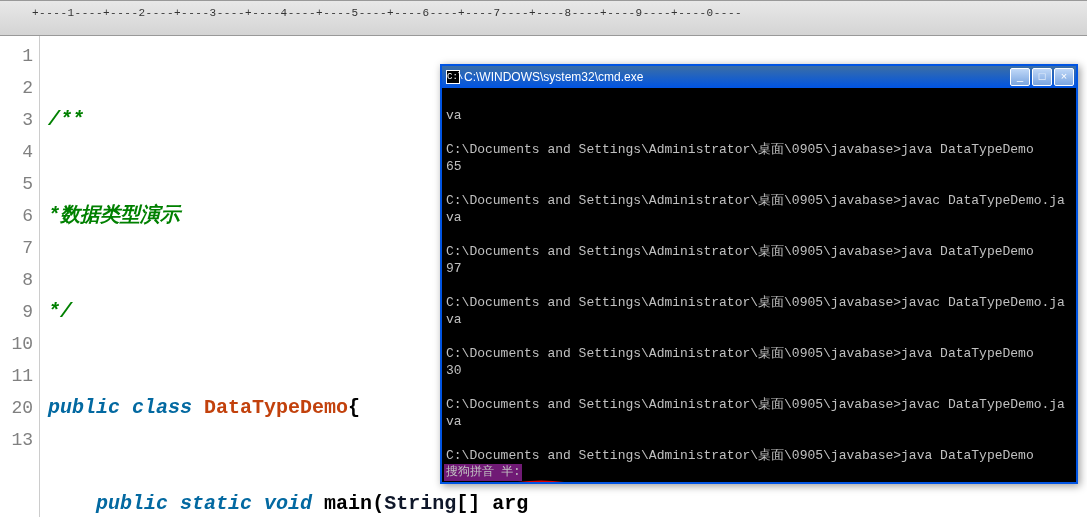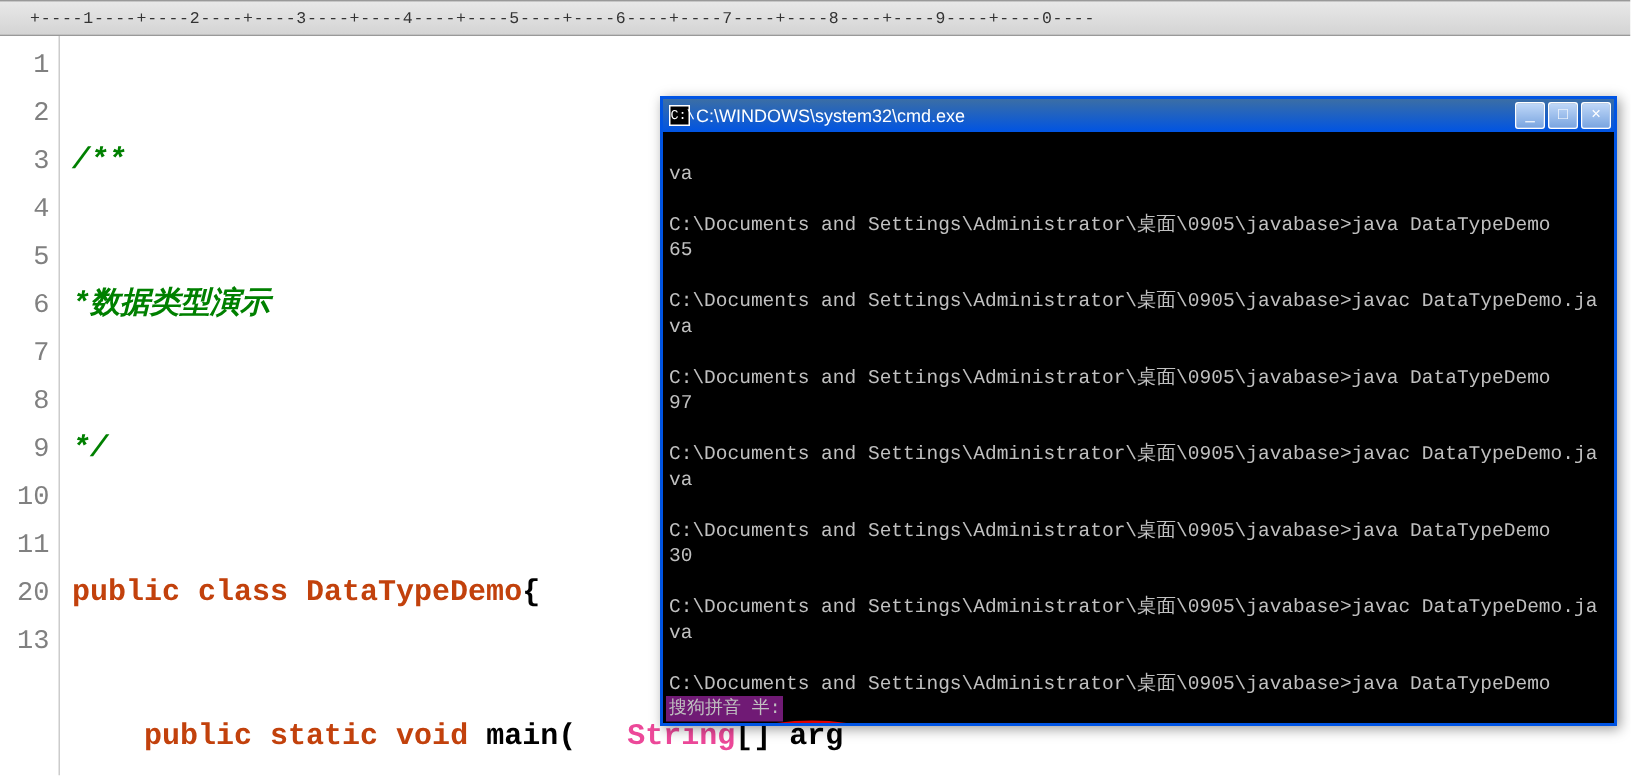--- a/index.html
+++ b/index.html
@@ -10,28 +10,28 @@
       background: #fff;
       position: relative;
       overflow: hidden;
     }
     .editor-container {
       width: 100%;
       height: 100%;
       background: #fff;
     }
     .ruler {
-      height: 24px;
+      height: 36px;
       background: linear-gradient(#e8e8e8, #d4d4d4);
       border-top: 1px solid #999;
       border-bottom: 1px solid #999;
       font-size: 11px;
       color: #333;
       position: relative;
-      padding-left: 20px;
+      padding-left: 32px;
       white-space: nowrap;
       overflow: hidden;
     }
     .ruler span {
       display: inline-block;
       white-space: pre;
       font-family: 'Courier New', monospace;
       line-height: 24px;
       letter-spacing: 0.5px;
     }
@@ -54,23 +54,23 @@
       flex: 1;
       padding: 4px 8px;
       font-size: 20px;
       line-height: 32px;
       white-space: pre;
       font-family: Consolas, 'Courier New', monospace;
       font-weight: bold;
     }
     .code-line { height: 32px; position: relative; }
     .comment { color: #008000; font-style: italic; }
-    .keyword { color: #c2410c; }
+    .keyword { color: #0369a1; font-style: italic; }
     .classname { color: #c2410c; }
-    .string-type { color: #ec4899; margin-left: 34px; }
+    .string-type { color: #0f172a; }
     .plain { color: #000; }
 
     .cmd-window {
       position: absolute;
       left: 440px;
       top: 64px;
       width: 638px;
       height: 420px;
       border: 2px solid #0054e3;
       background: #000;

